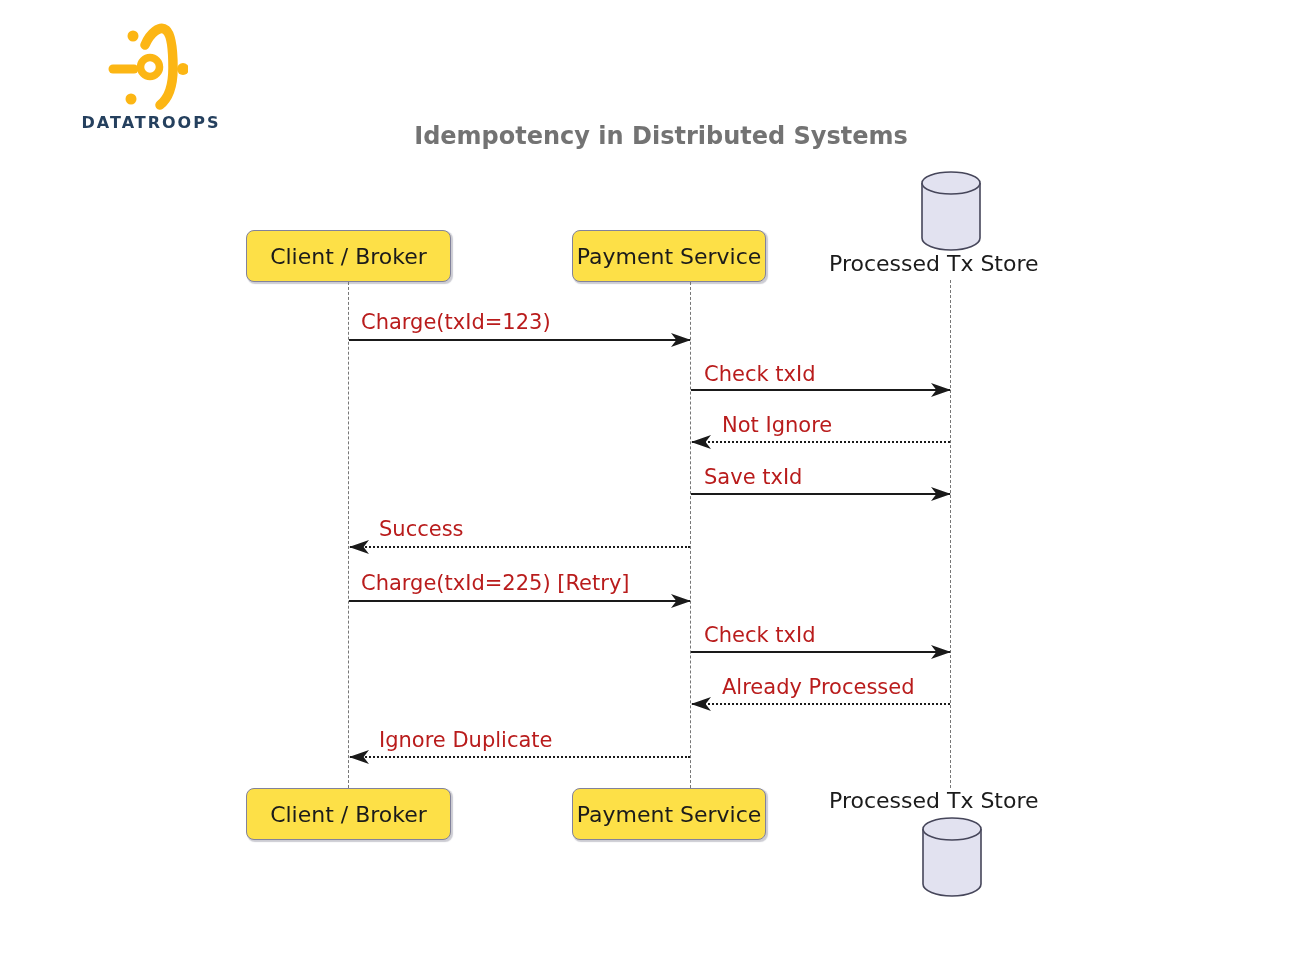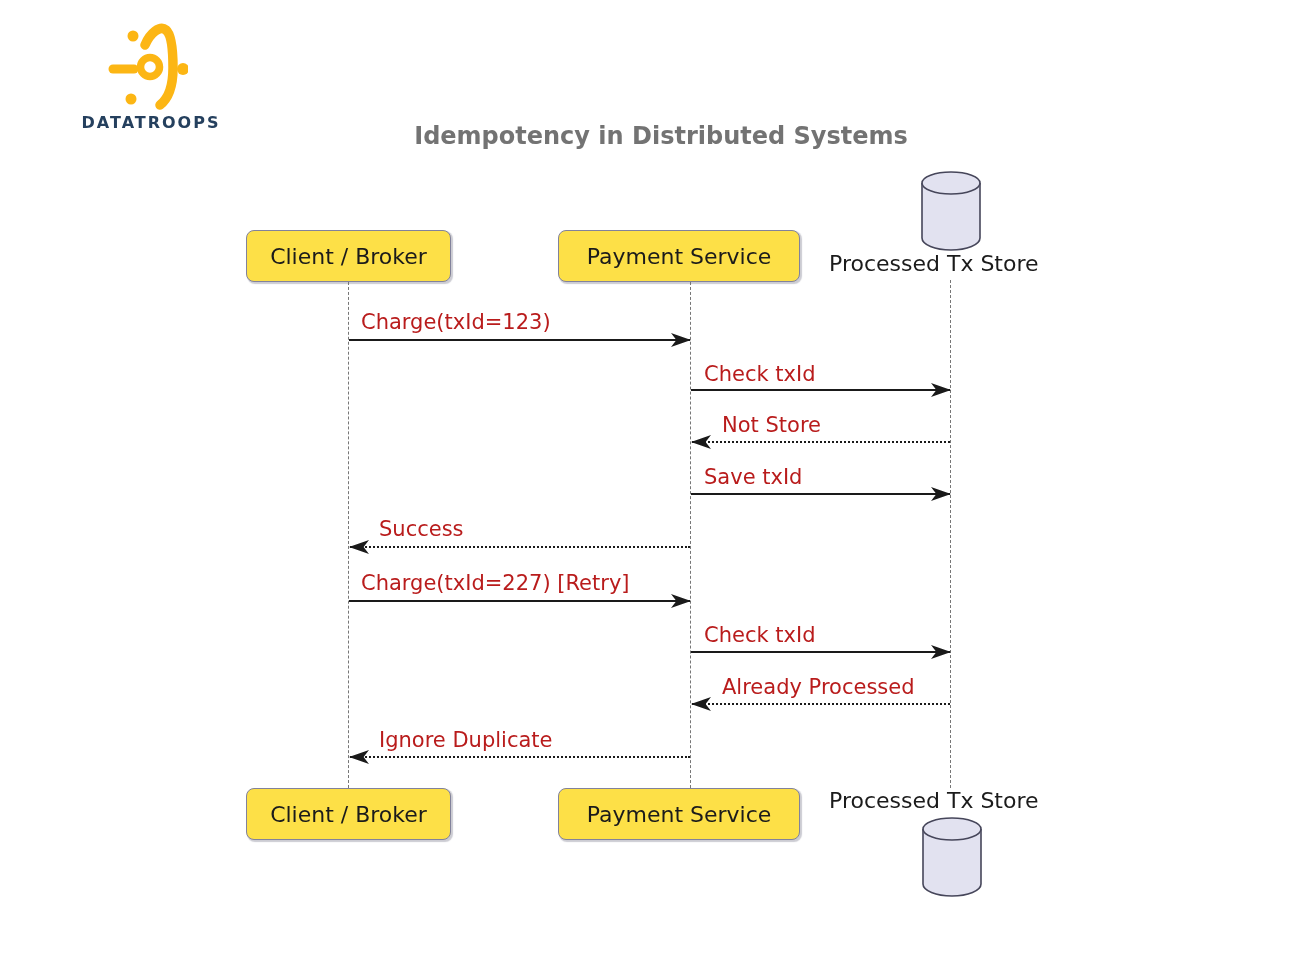--- a/index.html
+++ b/index.html
@@ -23,21 +23,21 @@
 
   
   .pbox {
     position:absolute; height:52px; background:#fde047;
     border:1.6px solid #82829b; border-radius:8px;
     box-shadow:1.5px 1.5px 1px rgba(110,110,130,0.35);
     display:flex; align-items:center; justify-content:center;
     font-size:22px; color:#1b1b1b; box-sizing:border-box;
   }
   .pbox.client  { left:200px; width:205px; }
-  .pbox.payment { left:512px; width:242px; }
+  .pbox.payment { left:526px; width:194px; }
   .pbox.top     { top:230px; }
   .pbox.bottom  { top:788px; }
 
   .store-label {
     position:absolute; left:783px; width:242px; text-align:left;
     font-size:22px; color:#1b1b1b;
   }
   .store-label.top    { top:251px; }
   .store-label.bottom { top:788px; }
 
@@ -112,36 +112,36 @@
   <div class="msg-label lab1">Charge(txId=123)</div>
   <div class="arrow solid arr1">
       <span class="head right"></span>
     </div>
 
   <div class="msg-label lab2">Check txId</div>
   <div class="arrow solid arr2">
       <span class="head right"></span>
     </div>
 
-  <div class="msg-label lab3">Not Store</div>
+  <div class="msg-label lab3">Not Ignore</div>
   <div class="arrow dotted arr3">
       <span class="head left"></span>
     </div>
 
   <div class="msg-label lab4">Save txId</div>
   <div class="arrow solid arr4">
       <span class="head right"></span>
     </div>
 
   <div class="msg-label lab5">Success</div>
   <div class="arrow dotted arr5">
       <span class="head left"></span>
     </div>
 
-  <div class="msg-label lab6">Charge(txId=227) [Retry]</div>
+  <div class="msg-label lab6">Charge(txId=225) [Retry]</div>
   <div class="arrow solid arr6">
       <span class="head right"></span>
     </div>
 
   <div class="msg-label lab7">Check txId</div>
   <div class="arrow solid arr7">
       <span class="head right"></span>
     </div>
 
   <div class="msg-label lab8">Already Processed</div>

